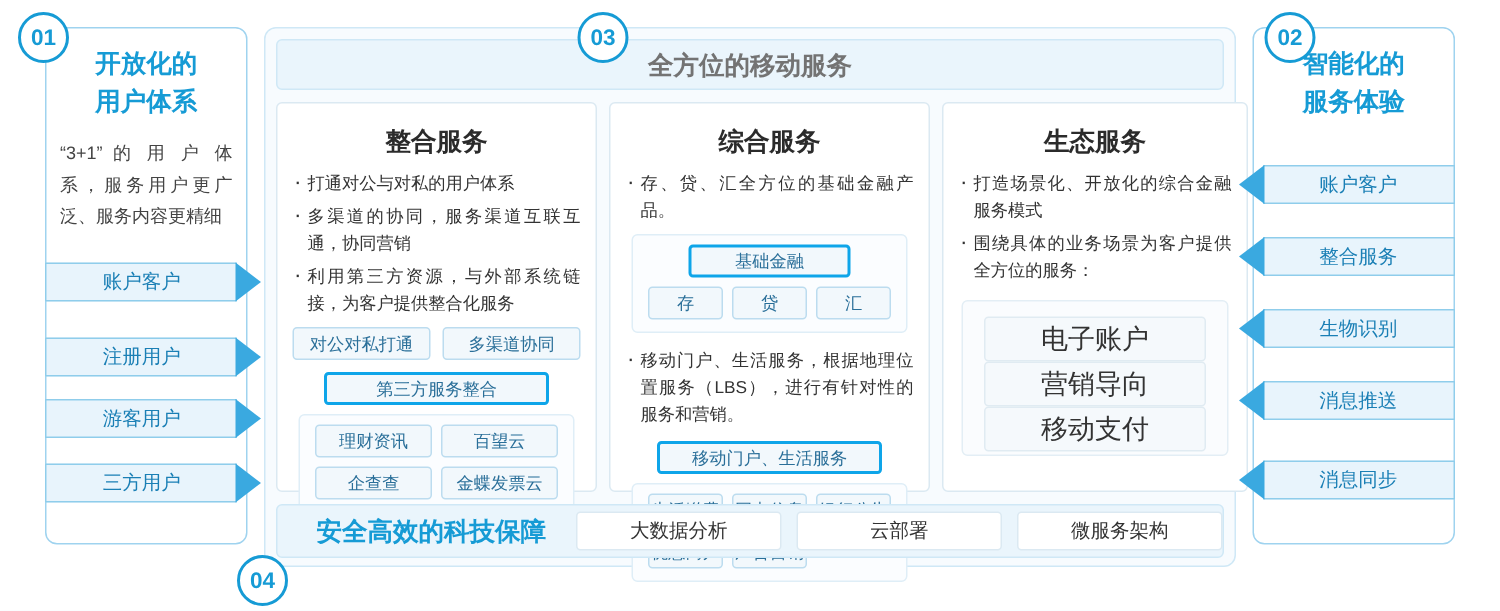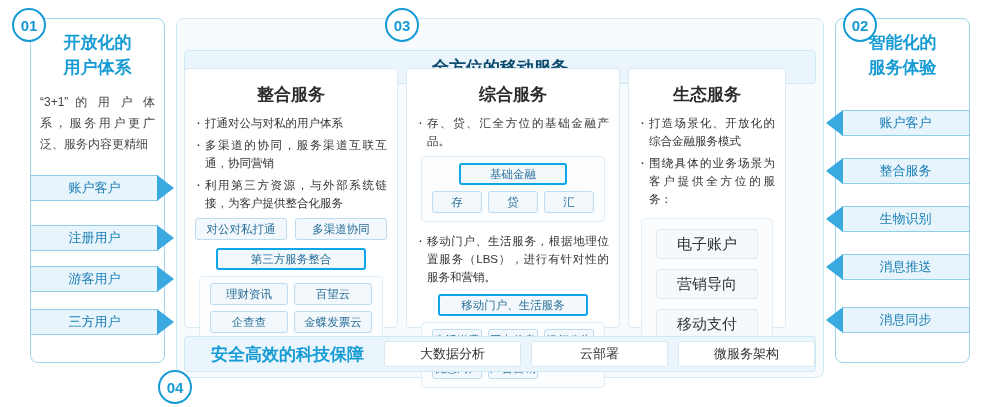--- a/index.html
+++ b/index.html
@@ -188,38 +188,37 @@
     height: 34px;
     background: #eaf5fc;
     border: 1px solid #cfe8f6;
     border-radius: 4px;
     box-sizing: border-box;
     display: flex;
     align-items: center;
     justify-content: center;
     font-size: 17px;
     font-weight: bold;
-    color: #0c4a6e;
+    color: #737373;
     z-index: 10;
-    margin-top: 24px;
   }
 
   .svc-card {
     position: absolute;
     top: 68px;
     height: 260px;
     background: #ffffff;
     border: 1px solid #dbe9f2;
     border-radius: 4px;
     box-sizing: border-box;
     z-index: 10;
   }
   .svc-1 { left: 184px; width: 214px; }
   .svc-2 { left: 406px; width: 214px; }
-  .svc-3 { left: 628px; width: 158px; }
+  .svc-3 { left: 628px; width: 204px; }
 
   .svc-title {
     text-align: center;
     font-size: 17px;
     font-weight: bold;
     color: #2b2b2b;
     margin-top: 14px;
     margin-bottom: 8px;
   }
   .svc-bullets {
@@ -305,22 +304,21 @@
     background: #fbfdff;
     padding: 6px 0 8px 0;
   }
 
   .eco-stack {
     padding: 0 14px;
     margin-top: 12px;
   }
   .eco-stack .pill {
     height: 30px;
-    margin-bottom: 10px;
-    font-size: 15px;
+    font-size: 18px;
     background: #f5f9fc;
     border-color: #e0ebf2;
     color: #333;
   }
 
   .eco-box {
     margin: 10px 12px 0 12px;
     border: 1px solid #e3eef5;
     border-radius: 4px;
     background: #fafcfe;

